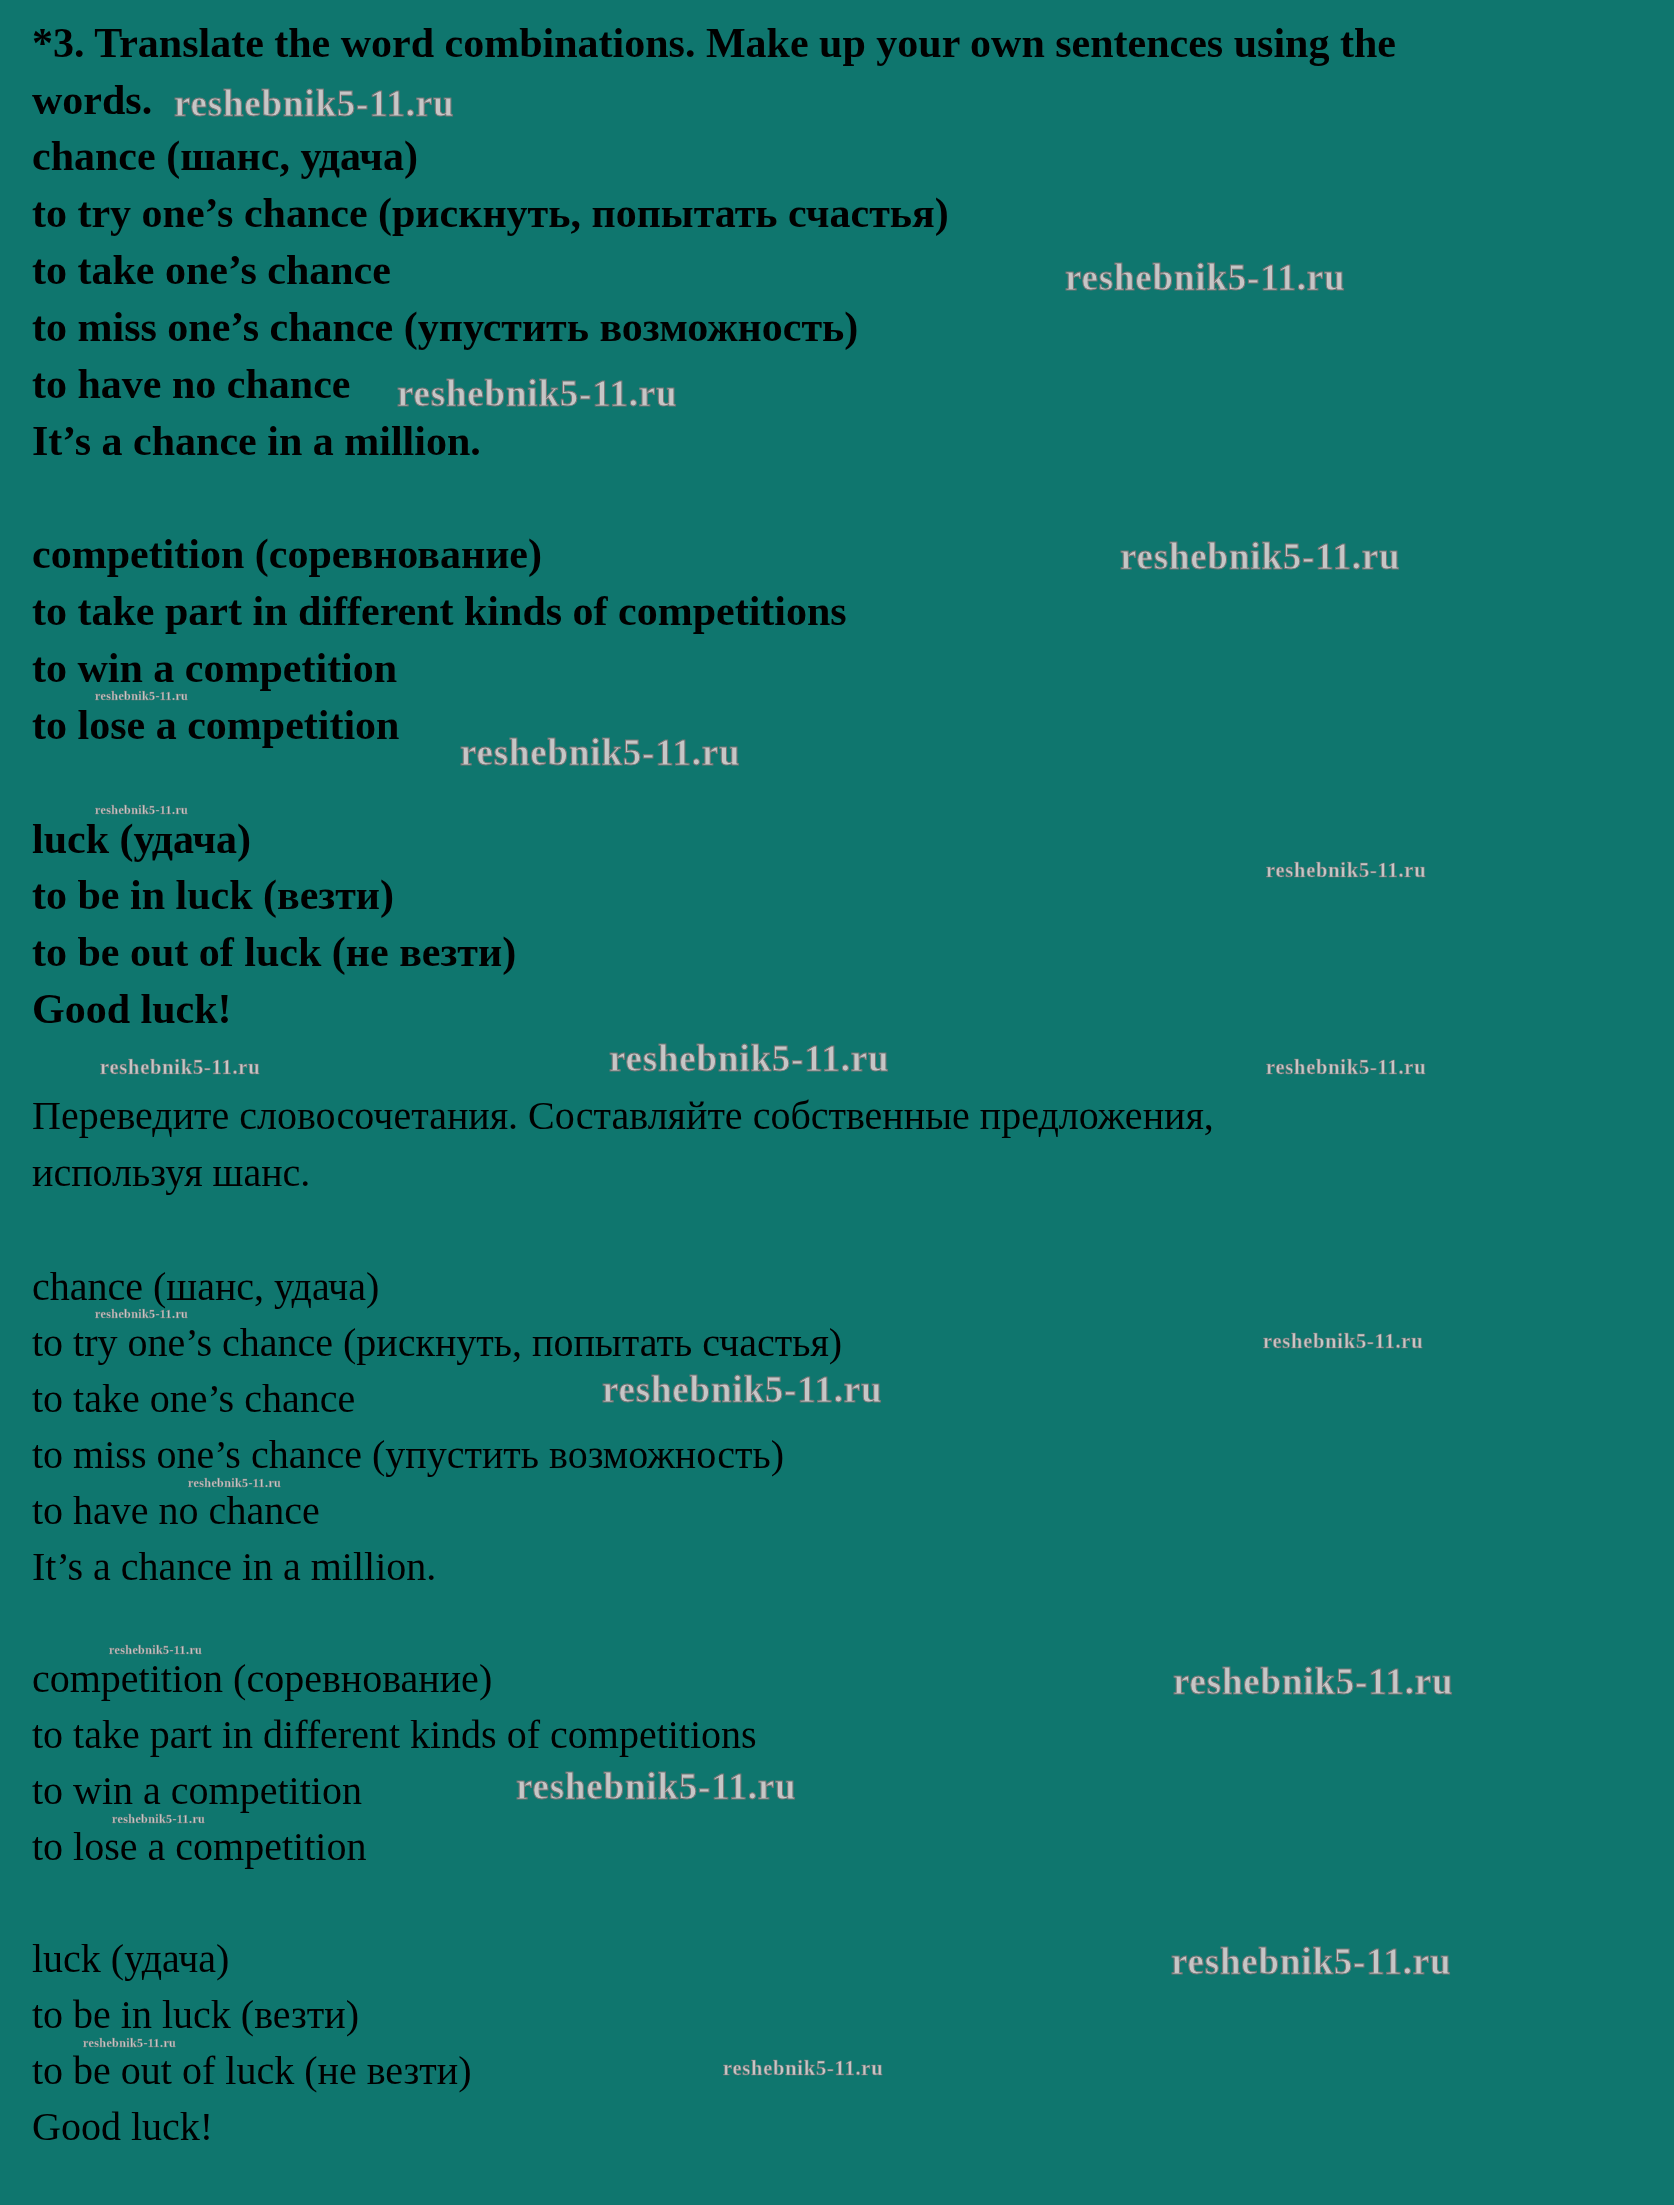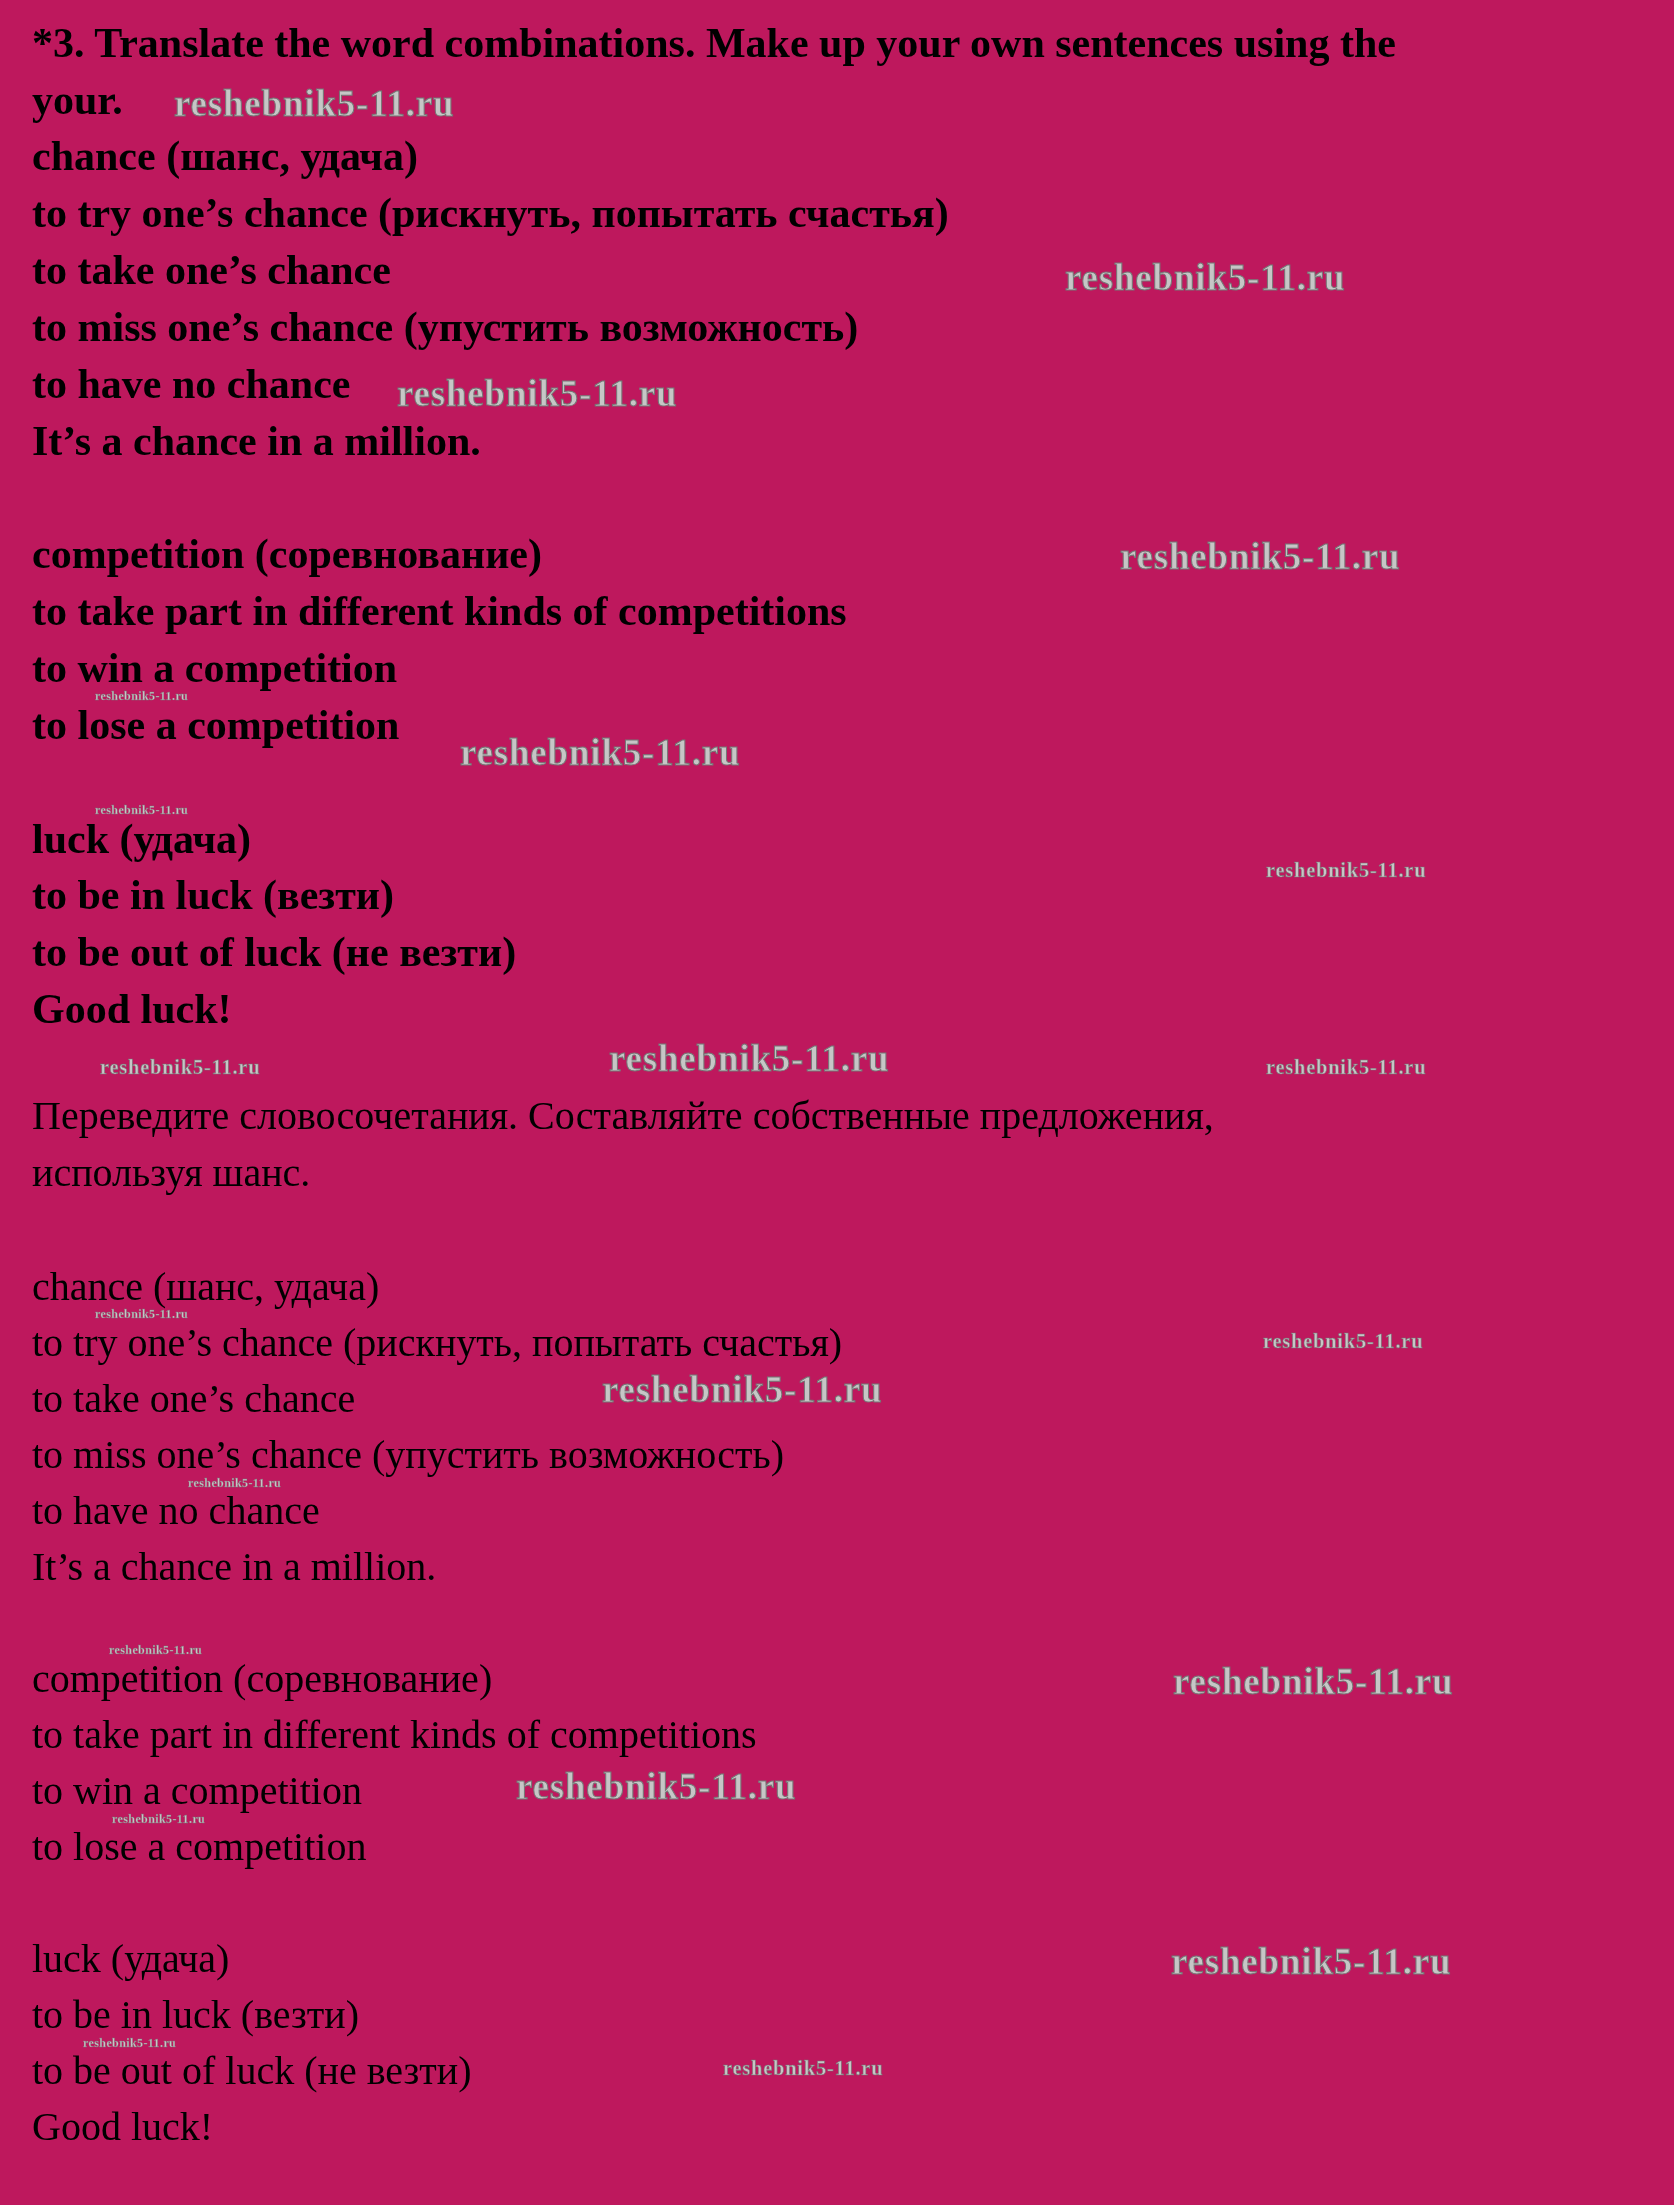--- a/index.html
+++ b/index.html
@@ -4,21 +4,21 @@
 <style>
   html, body {
     margin: 0;
     padding: 0;
     background: #ffffff;
   }
   .page {
     position: relative;
     width: 1674px;
     height: 2205px;
-    background: #be185d;
+    background: #0f766e;
     font-family: "Liberation Serif", "DejaVu Serif", serif;
     color: #000000;
     overflow: hidden;
   }
   .line {
     position: absolute;
     left: 32px;
     white-space: nowrap;
     line-height: 1.15;
   }
@@ -42,21 +42,21 @@
   .wm-xl { font-size: 37px; }
   .wm-md { font-size: 20.4px; -webkit-text-stroke: 0.6px #757575; }
   .wm-sm { font-size: 12px; -webkit-text-stroke: 0.3px #757575; letter-spacing: 0.4px; }
 </style>
 </head>
 <body>
 
 <div class="page">
 
   <div class="line bold" style="top:18.7px">*3. Translate the word combinations. Make up your own sentences using the</div>
-  <div class="line bold" style="top:76px">your.</div>
+  <div class="line bold" style="top:76px">words.</div>
 
   <div class="line bold" style="top:132px">chance (шанс, удача)</div>
   <div class="line bold" style="top:189px">to try one’s chance (рискнуть, попытать счастья)</div>
   <div class="line bold" style="top:246px">to take one’s chance</div>
   <div class="line bold" style="top:303px">to miss one’s chance (упустить возможность)</div>
   <div class="line bold" style="top:360px">to have no chance</div>
   <div class="line bold" style="top:417px">It’s a chance in a million.</div>
 
   <div class="line bold" style="top:530px">competition (соревнование)</div>
   <div class="line bold" style="top:587px">to take part in different kinds of competitions</div>

